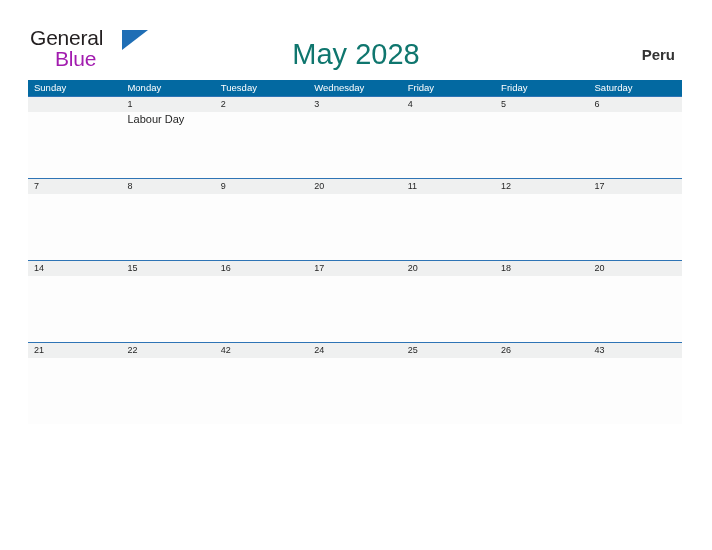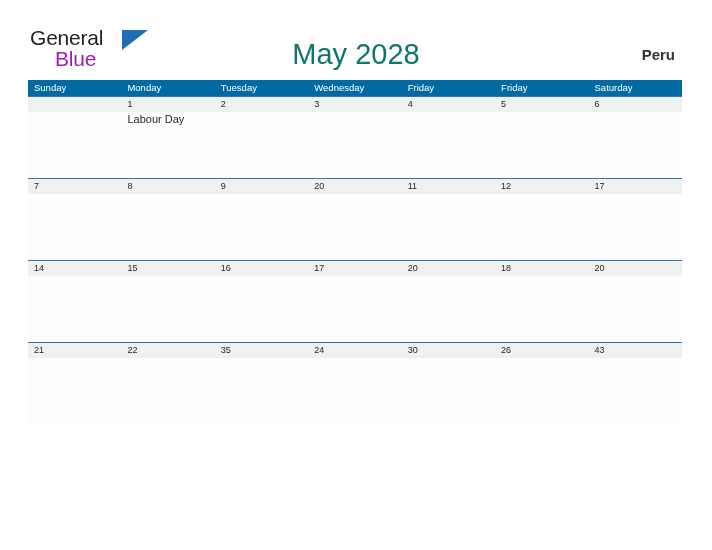--- a/index.html
+++ b/index.html
@@ -237,23 +237,23 @@
       <div class="body-cell"></div>
       <div class="body-cell"></div>
       <div class="body-cell"></div>
     </div>
   </div>
 
   <div class="week-row">
     <div class="date-band">
       <div class="date-cell">21</div>
       <div class="date-cell">22</div>
-      <div class="date-cell">35</div>
+      <div class="date-cell">42</div>
       <div class="date-cell">24</div>
-      <div class="date-cell">30</div>
+      <div class="date-cell">25</div>
       <div class="date-cell">26</div>
       <div class="date-cell">43</div>
     </div>
     <div class="body-band">
       <div class="body-cell"></div>
       <div class="body-cell"></div>
       <div class="body-cell"></div>
       <div class="body-cell"></div>
       <div class="body-cell"></div>
       <div class="body-cell"></div>

